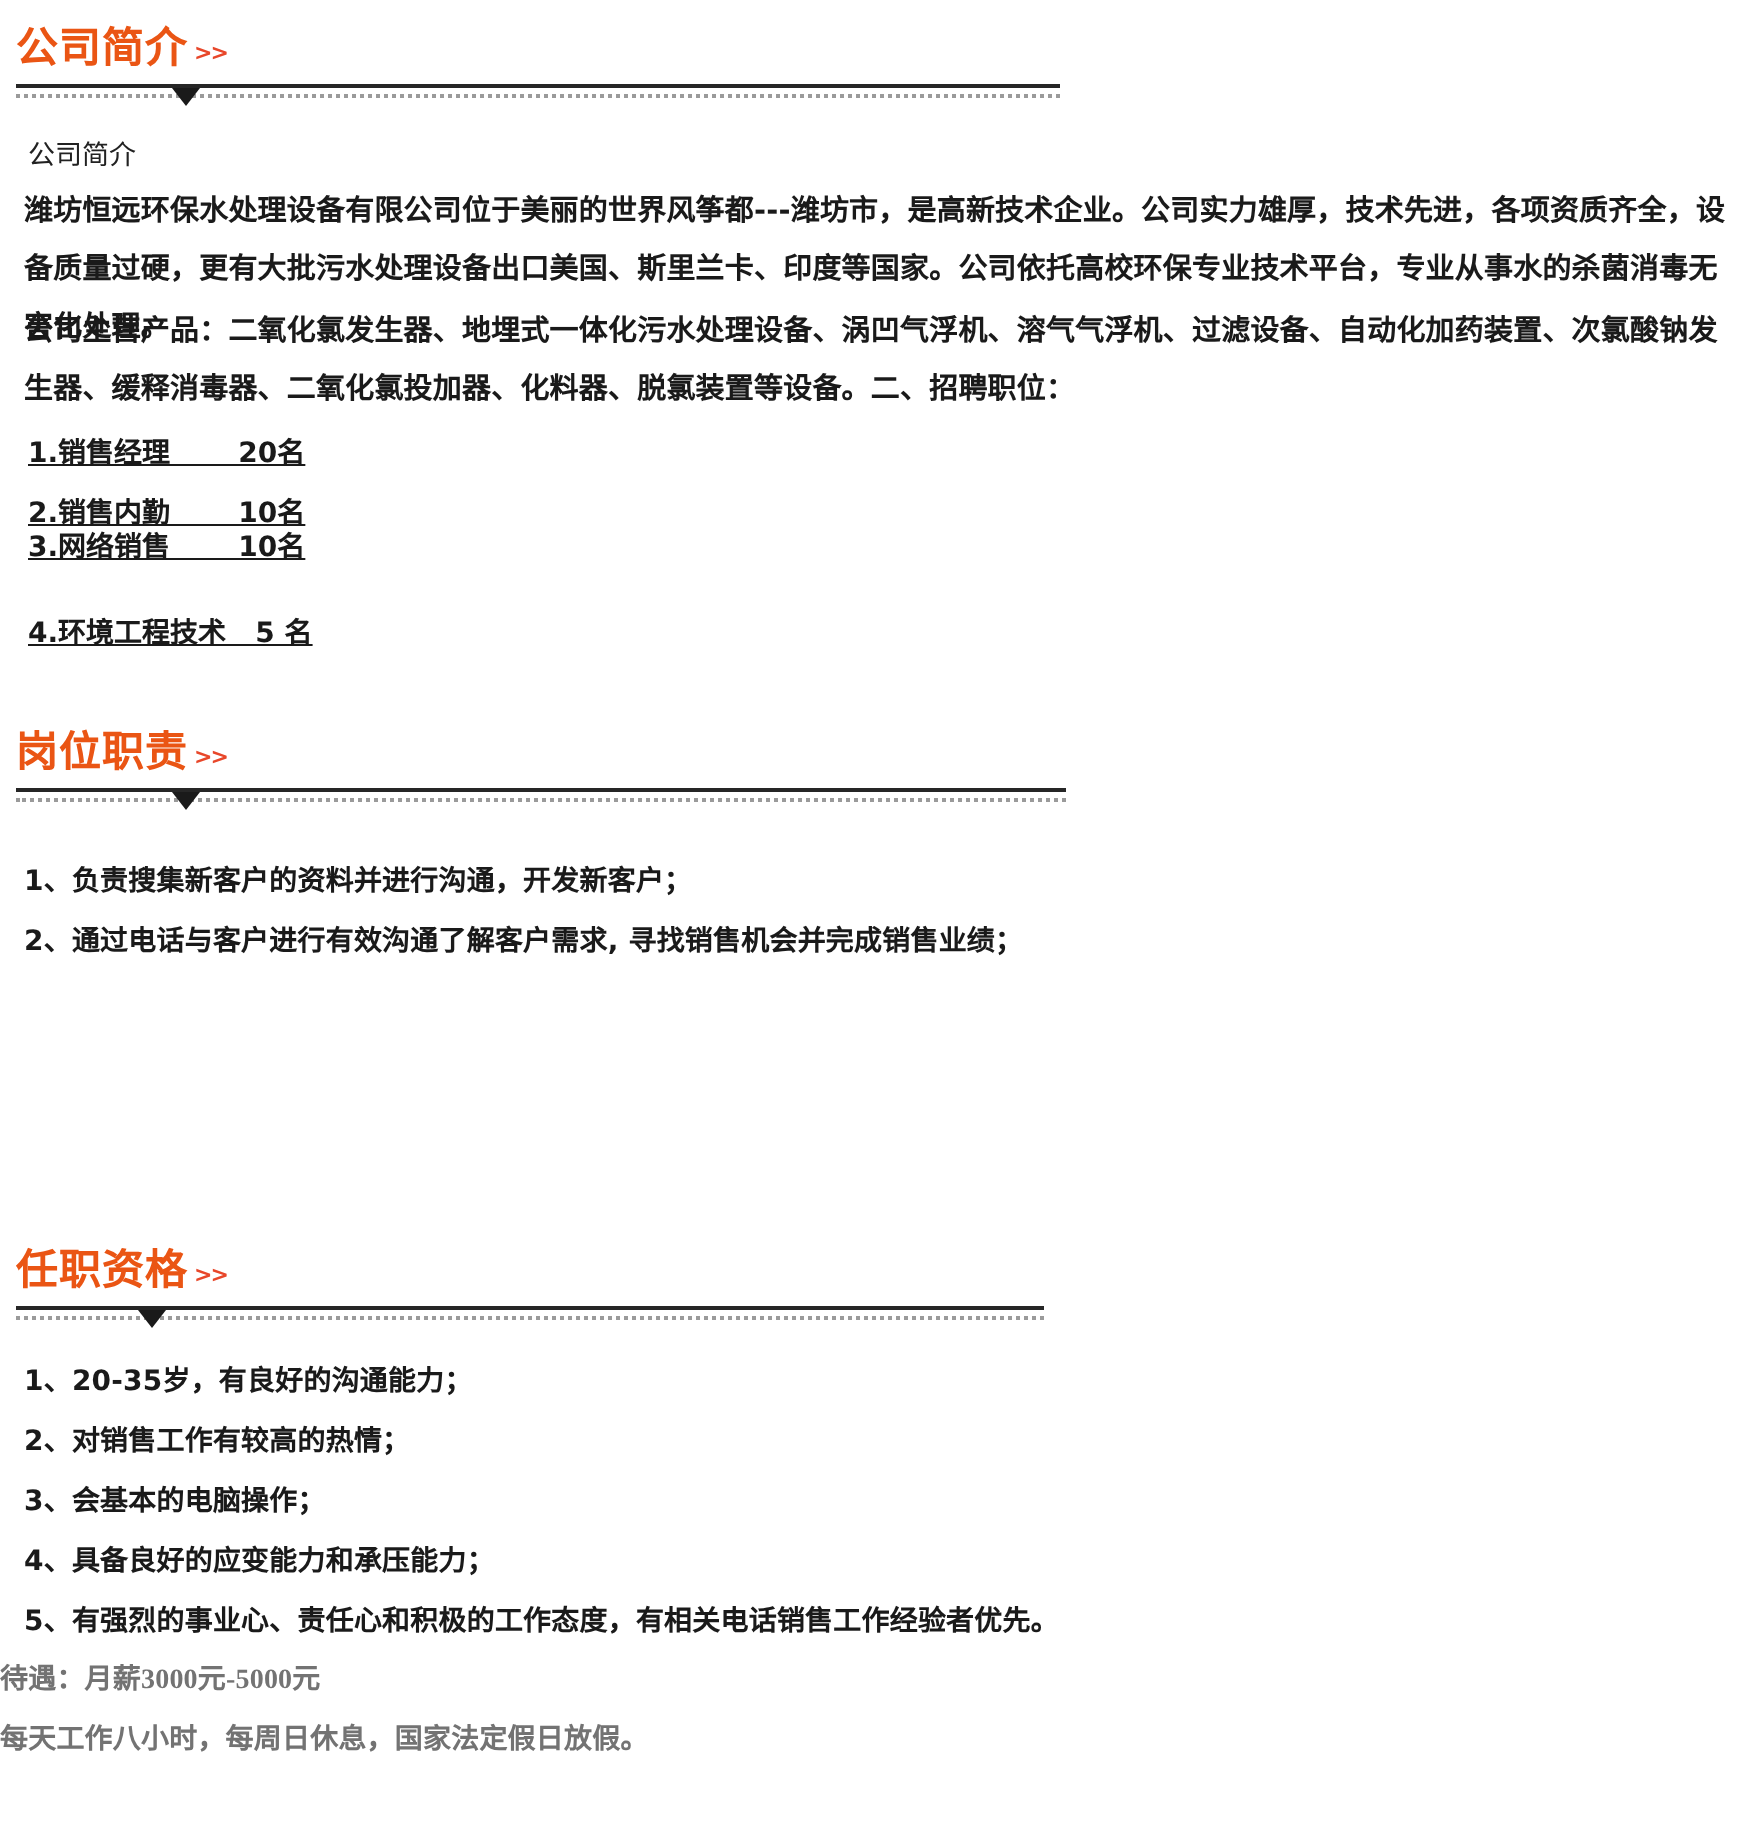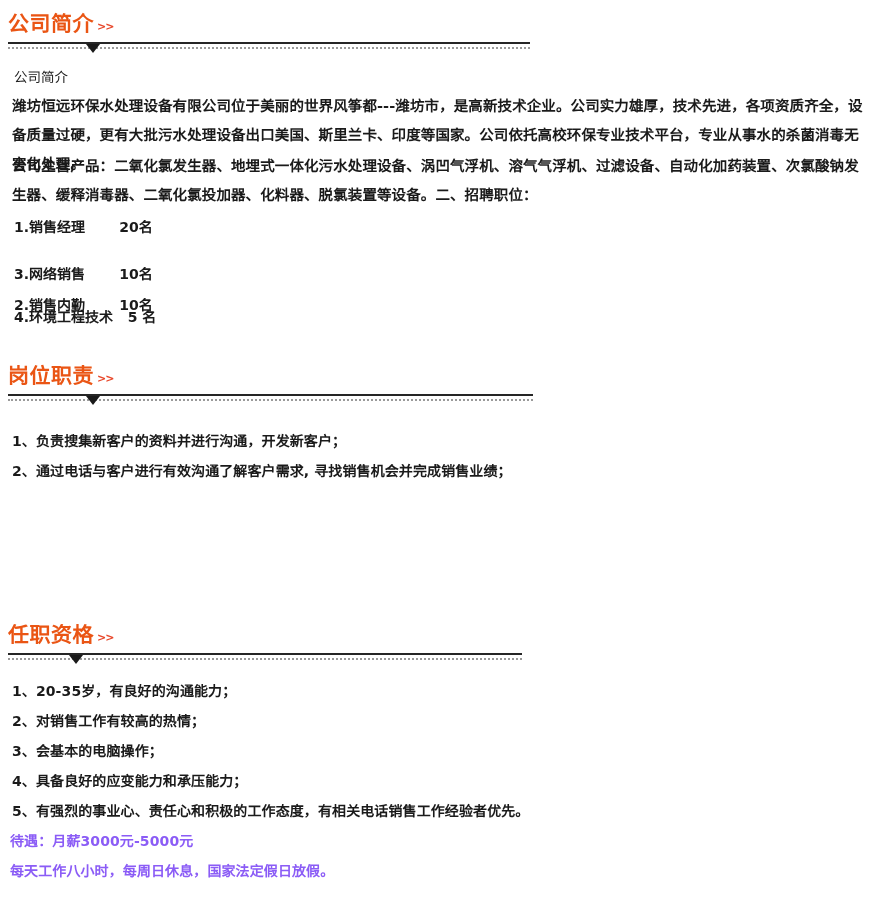--- a/index.html
+++ b/index.html
@@ -101,38 +101,39 @@
     letter-spacing: 0.1px;
   }
 
   .job-line {
     font-size: 14px;
     font-weight: bold;
     color: #1a1a1a;
     line-height: 30px;
     padding-left: 14px;
     white-space: pre;
+    text-decoration: underline;
   }
 
   .list-item {
     font-size: 14px;
     font-weight: bold;
     color: #1a1a1a;
     line-height: 30px;
     padding-left: 12px;
     letter-spacing: 0.1px;
   }
 
   .tail-line {
     font-size: 14px;
     font-weight: bold;
-    color: #8b5cf6;
+    color: #737373;
     line-height: 30px;
-    padding-left: 10px;
     letter-spacing: 0.1px;
+    font-family: Liberation Serif, serif;
   }
 
   
   .abs { position: absolute; left: 0; }
 </style>
 </head>
 <body>
 
 <div class="page">
 
@@ -148,21 +149,21 @@
     </div>
   </div>
 
   <div class="abs sub-label" style="top:66px;">公司简介</div>
 
   <div class="abs para" style="top:92px; width:861px;">潍坊恒远环保水处理设备有限公司位于美丽的世界风筝都---潍坊市，是高新技术企业。公司实力雄厚，技术先进，各项资质齐全，设备质量过硬，更有大批污水处理设备出口美国、斯里兰卡、印度等国家。公司依托高校环保专业技术平台，专业从事水的杀菌消毒无害化处理。</div>
 
   <div class="abs para" style="top:152px; width:861px;">公司主营产品：二氧化氯发生器、地埋式一体化污水处理设备、涡凹气浮机、溶气气浮机、过滤设备、自动化加药装置、次氯酸钠发生器、缓释消毒器、二氧化氯投加器、化料器、脱氯装置等设备。二、招聘职位：</div>
 
   <div class="abs job-line" style="top:212px;">1.销售经理       20名</div>
-  <div class="abs job-line" style="top:242px;margin-top:48px;">2.销售内勤       10名</div>
+  <div class="abs job-line" style="top:242px;">2.销售内勤       10名</div>
   <div class="abs job-line" style="top:259px;">3.网络销售       10名</div>
   <div class="abs job-line" style="top:302px;">4.环境工程技术   5 名</div>
 
   <div class="abs section" style="top:366px;">
     <div class="heading-row">
       <span class="heading-title">岗位职责</span>
       <span class="heading-arrows">&gt;&gt;</span>
     </div>
     <div class="divider">
       <div class="solid" style="width:525px;"></div>

